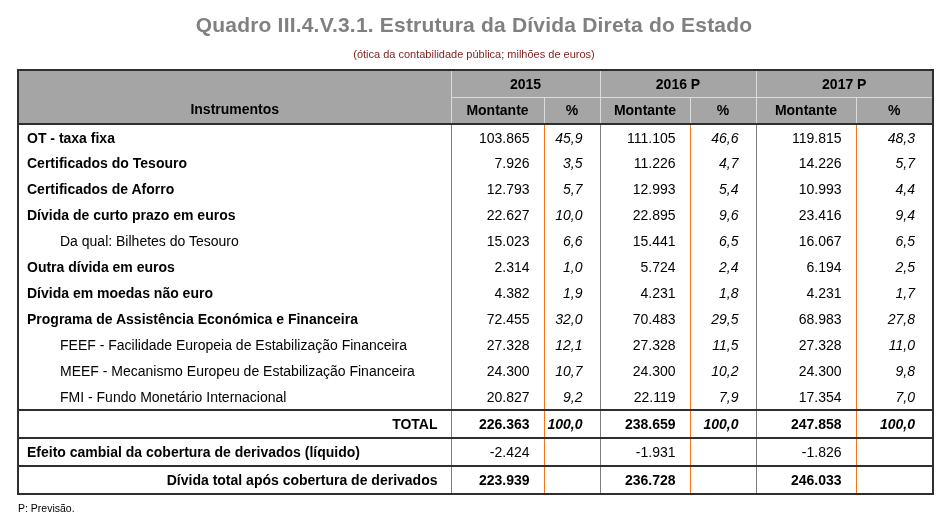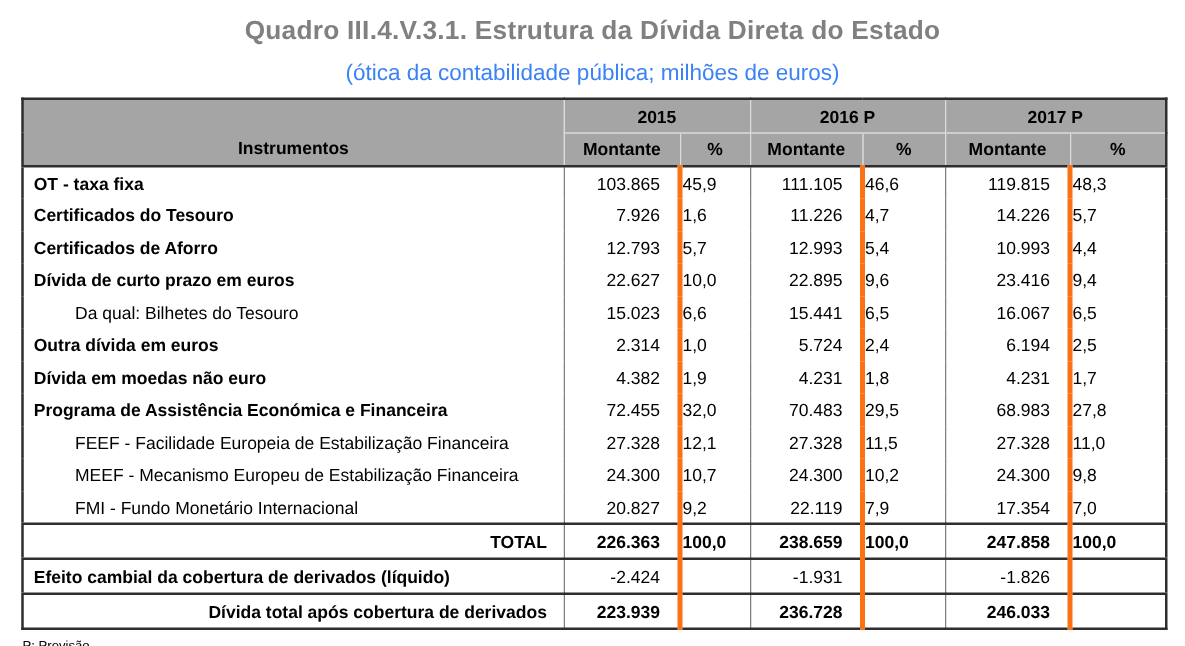--- a/index.html
+++ b/index.html
@@ -13,22 +13,22 @@
   .title {
     text-align: center;
     font-size: 21px;
     font-weight: bold;
     color: #808080;
     margin-top: 13px;
     letter-spacing: 0.2px;
   }
   .subtitle {
     text-align: center;
-    font-size: 18px;
-    color: #3b82f6;
+    font-size: 11px;
+    color: #7f1d1d;
     margin-top: 11px;
   }
   table.debt {
     border-collapse: collapse;
     table-layout: fixed;
     width: 915px;
     margin: 9px 0 0 17px;
     border: 2px solid #2e2e2e;
   }
   col.c-instr { width: 433px; }
@@ -59,21 +59,21 @@
 
   tbody td {
     font-size: 14px;
     height: 26px;
     padding: 0;
     vertical-align: middle;
     white-space: nowrap;
     overflow: hidden;
   }
   td.amt { border-left: 1px solid #7f7f7f; text-align: right; padding-right: 14px; }
-  td.pct { border-left: 4px solid #f97316; padding-right: 17px; }
+  td.pct { border-left: 1px solid #f97316; text-align: right; padding-right: 17px; font-style: italic; }
 
   tr.row-main td.label { font-weight: bold; padding-left: 8px; }
   tr.row-sub td.label { font-weight: normal; padding-left: 41px; }
   tr.row-fx td.label { font-weight: bold; padding-left: 8px; }
   tr.row-total td.label,
   tr.row-final td.label { font-weight: bold; text-align: right; padding-right: 13px; }
 
   tr.row-total td, tr.row-final td { font-weight: bold; height: 28px; }
   tr.row-fx td { height: 28px; margin-top: 24px; }
   tr.row-total { border-top: 2px solid #2e2e2e; border-bottom: 2px solid #2e2e2e; }
@@ -124,21 +124,21 @@
         <td class="amt">103.865</td>
         <td class="pct">45,9</td>
         <td class="amt">111.105</td>
         <td class="pct">46,6</td>
         <td class="amt">119.815</td>
         <td class="pct">48,3</td>
       </tr>
       <tr class="row-main">
         <td class="label">Certificados do Tesouro</td>
         <td class="amt">7.926</td>
-        <td class="pct">1,6</td>
+        <td class="pct">3,5</td>
         <td class="amt">11.226</td>
         <td class="pct">4,7</td>
         <td class="amt">14.226</td>
         <td class="pct">5,7</td>
       </tr>
       <tr class="row-main">
         <td class="label">Certificados de Aforro</td>
         <td class="amt">12.793</td>
         <td class="pct">5,7</td>
         <td class="amt">12.993</td>

